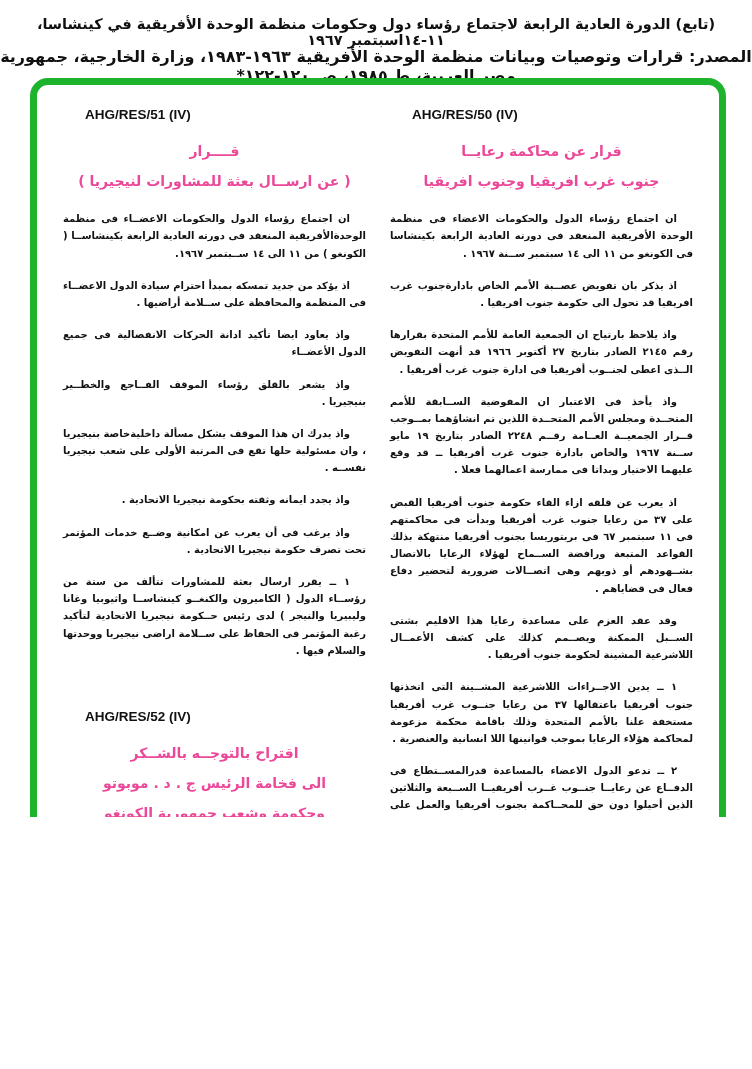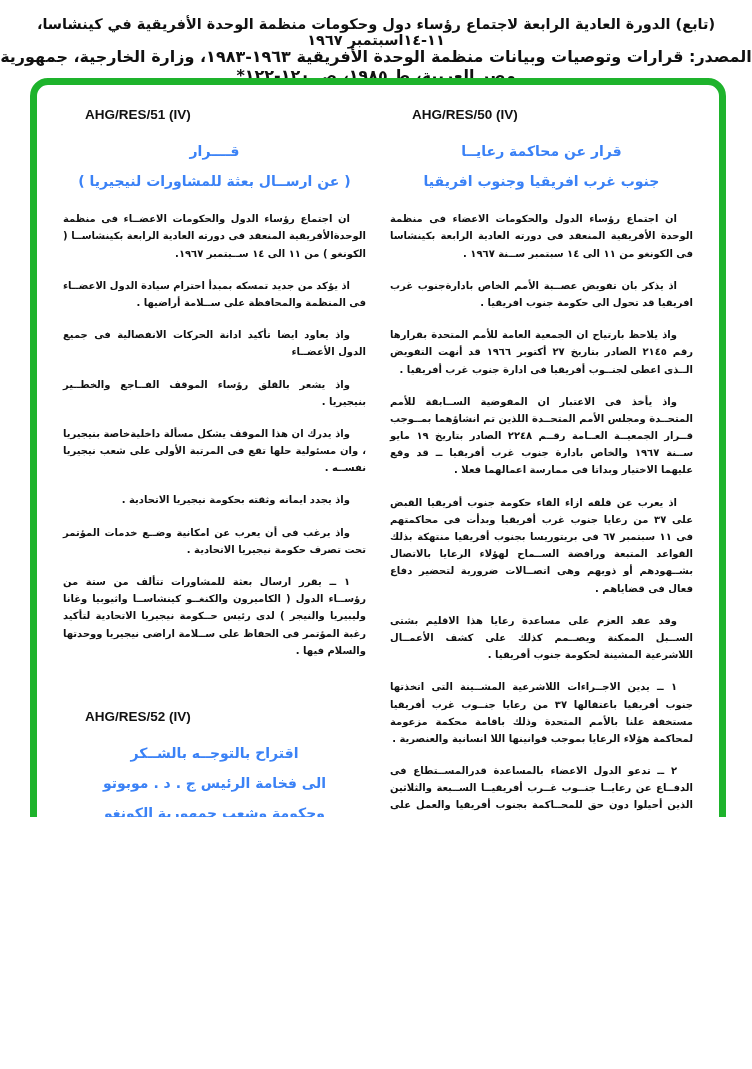--- a/index.html
+++ b/index.html
@@ -41,21 +41,21 @@
     direction:ltr;text-align:left;
     font-family:Liberation Sans, sans-serif;
     font-weight:bold;font-size:13.5px;color:#111;
     padding-left:22px;
     margin:6px 0 14px 0;
     white-space:nowrap;
   }
   .res-ref.second{margin-top:50px;}
   .title-line{
     direction:rtl;text-align:center;
-    font-weight:bold;font-size:14px;color:#3b82f6;
+    font-weight:bold;font-size:14px;color:#ec4899;
     line-height:2.15;
   }
   .title-block{margin-bottom:14px;}
   .para{
     direction:rtl;text-align:justify;text-align-last:right;
     font-weight:bold;font-size:10px;color:#111;
     line-height:1.72;
     text-indent:16px;
     margin:0 0 15px 0;
   }

